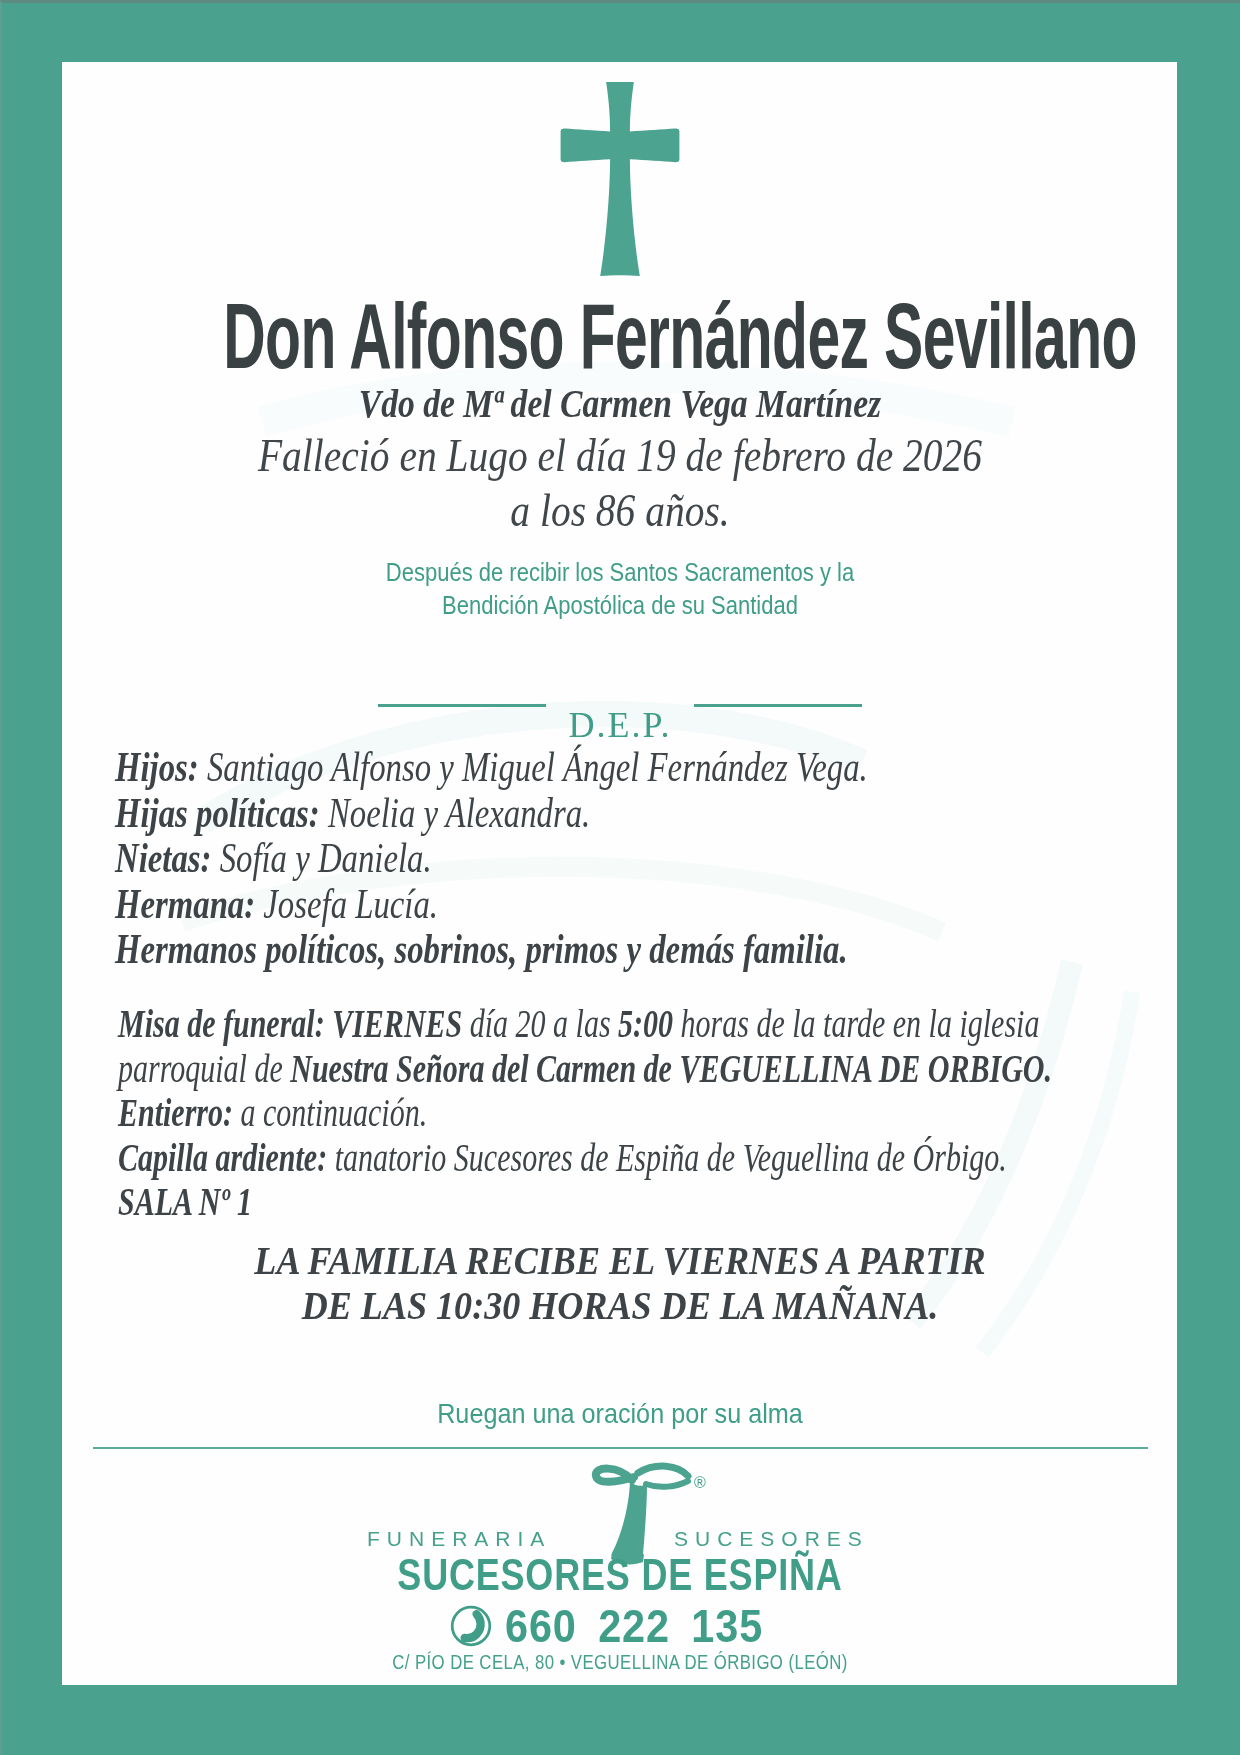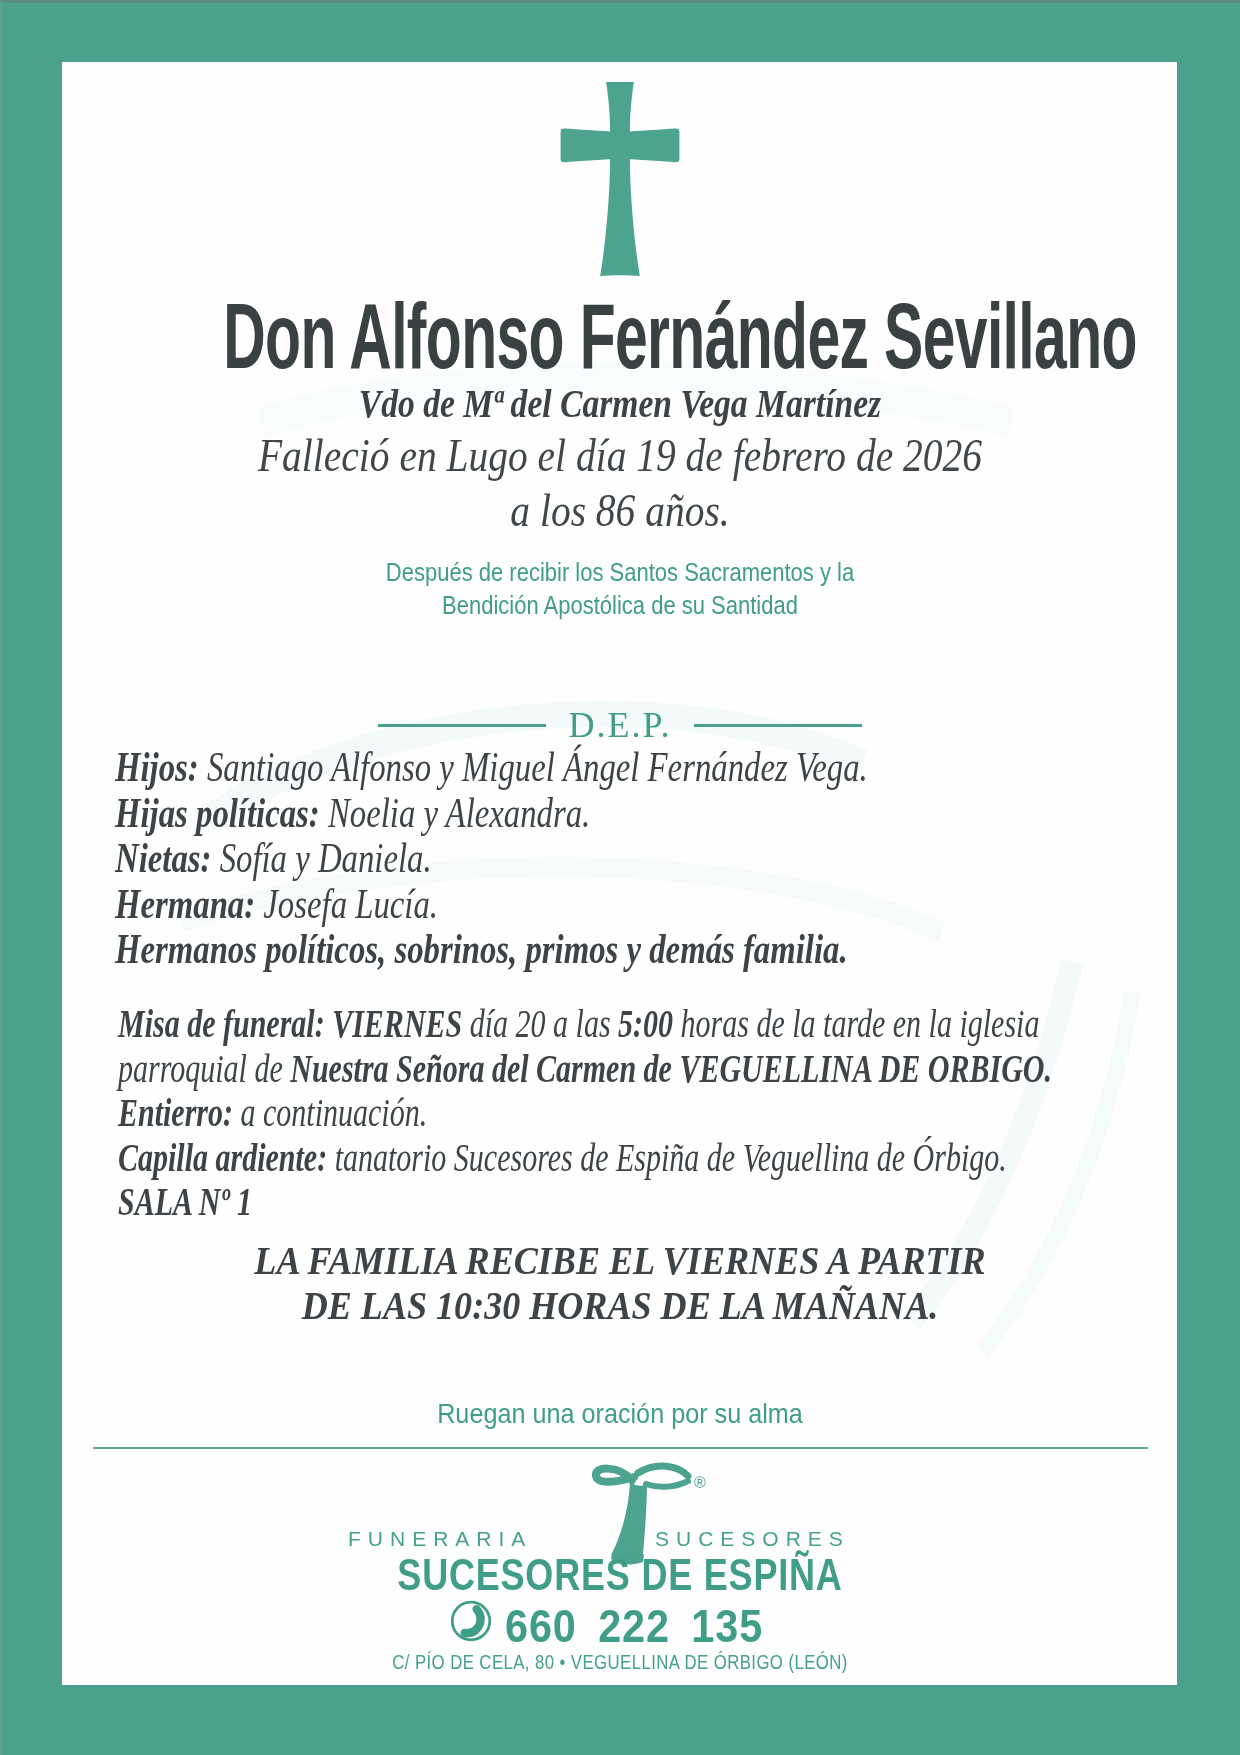--- a/index.html
+++ b/index.html
@@ -43,21 +43,21 @@
   .death2{top:483px;font-size:47px;font-style:italic;color:#40464a;
     transform:scaleX(.84);transform-origin:50% 50%;white-space:nowrap;text-align:center;}
 
   .sacraments{
     top:556px;font-family:"Liberation Sans","DejaVu Sans",sans-serif;
     font-size:25px;line-height:33px;color:#3f9d88;
     transform:scaleX(.88);transform-origin:50% 50%;text-align:center;
   }
 
   .dep-row{
-    top:704px;display:flex;align-items:center;justify-content:center;gap:22px;
+    top:704px;display:flex;align-items:flex-start;justify-content:center;gap:22px;
   }
   .dep-line{width:168px;height:3px;background:#4aa18e;}
   .dep-text{font-size:36px;color:#3f9d88;letter-spacing:2px;}
 
   
   .family{top:745px;left:115px;right:70px;position:absolute;}
   .family .row{font-size:42px;line-height:45.5px;color:#3d4347;white-space:nowrap;
     transform:scaleX(.78);transform-origin:0 50%;}
   .family .lab{font-weight:700;font-style:italic;}
   .family .val{font-style:italic;}
@@ -75,35 +75,35 @@
   .prayer{
     top:1398px;font-family:"Liberation Sans","DejaVu Sans",sans-serif;
     font-size:28px;color:#3f9d88;transform:scaleX(.9);transform-origin:50% 50%;
     text-align:center;white-space:nowrap;
   }
   .rule{position:absolute;top:1447px;left:93px;right:92px;height:2px;background:#5aab97;}
 
   
   .brand-word{
     position:absolute;font-family:"Liberation Sans","DejaVu Sans",sans-serif;
-    font-size:21px;color:#45a08c;letter-spacing:7px;top:1527px;white-space:nowrap;
+    font-size:21px;color:#45a08c;letter-spacing:7px;top:1527px;white-space:nowrap;margin-left:19px;
   }
   .brand-left{left:348px;}
   .brand-right{left:655px;}
   .logo-wrap{position:absolute;left:572px;top:1458px;width:126px;height:112px;}
   .rmark{position:absolute;left:694px;top:1474px;font-family:"Liberation Sans","DejaVu Sans",sans-serif;
     font-size:16px;color:#45a08c;}
   .brand-name{
     top:1549px;font-family:"Liberation Sans","DejaVu Sans",sans-serif;
     font-weight:700;font-size:45px;color:#3f9d88;letter-spacing:1px;
     transform:scaleX(.8);transform-origin:50% 50%;text-align:center;white-space:nowrap;
   }
   .phone-row{
     position:absolute;top:1599px;left:0;right:0;
-    display:flex;align-items:flex-start;justify-content:center;gap:12px;
+    display:flex;align-items:center;justify-content:center;gap:12px;
   }
   .phone-num{
     font-family:"Liberation Sans","DejaVu Sans",sans-serif;font-weight:700;
     font-size:46px;color:#3f9d88;letter-spacing:1px;word-spacing:10px;
     transform:scaleX(.9);transform-origin:0 50%;white-space:nowrap;
   }
   .address{
     top:1650px;font-family:"Liberation Sans","DejaVu Sans",sans-serif;
     font-size:21px;color:#45a08c;letter-spacing:.5px;
     transform:scaleX(.8);transform-origin:50% 50%;text-align:center;white-space:nowrap;

